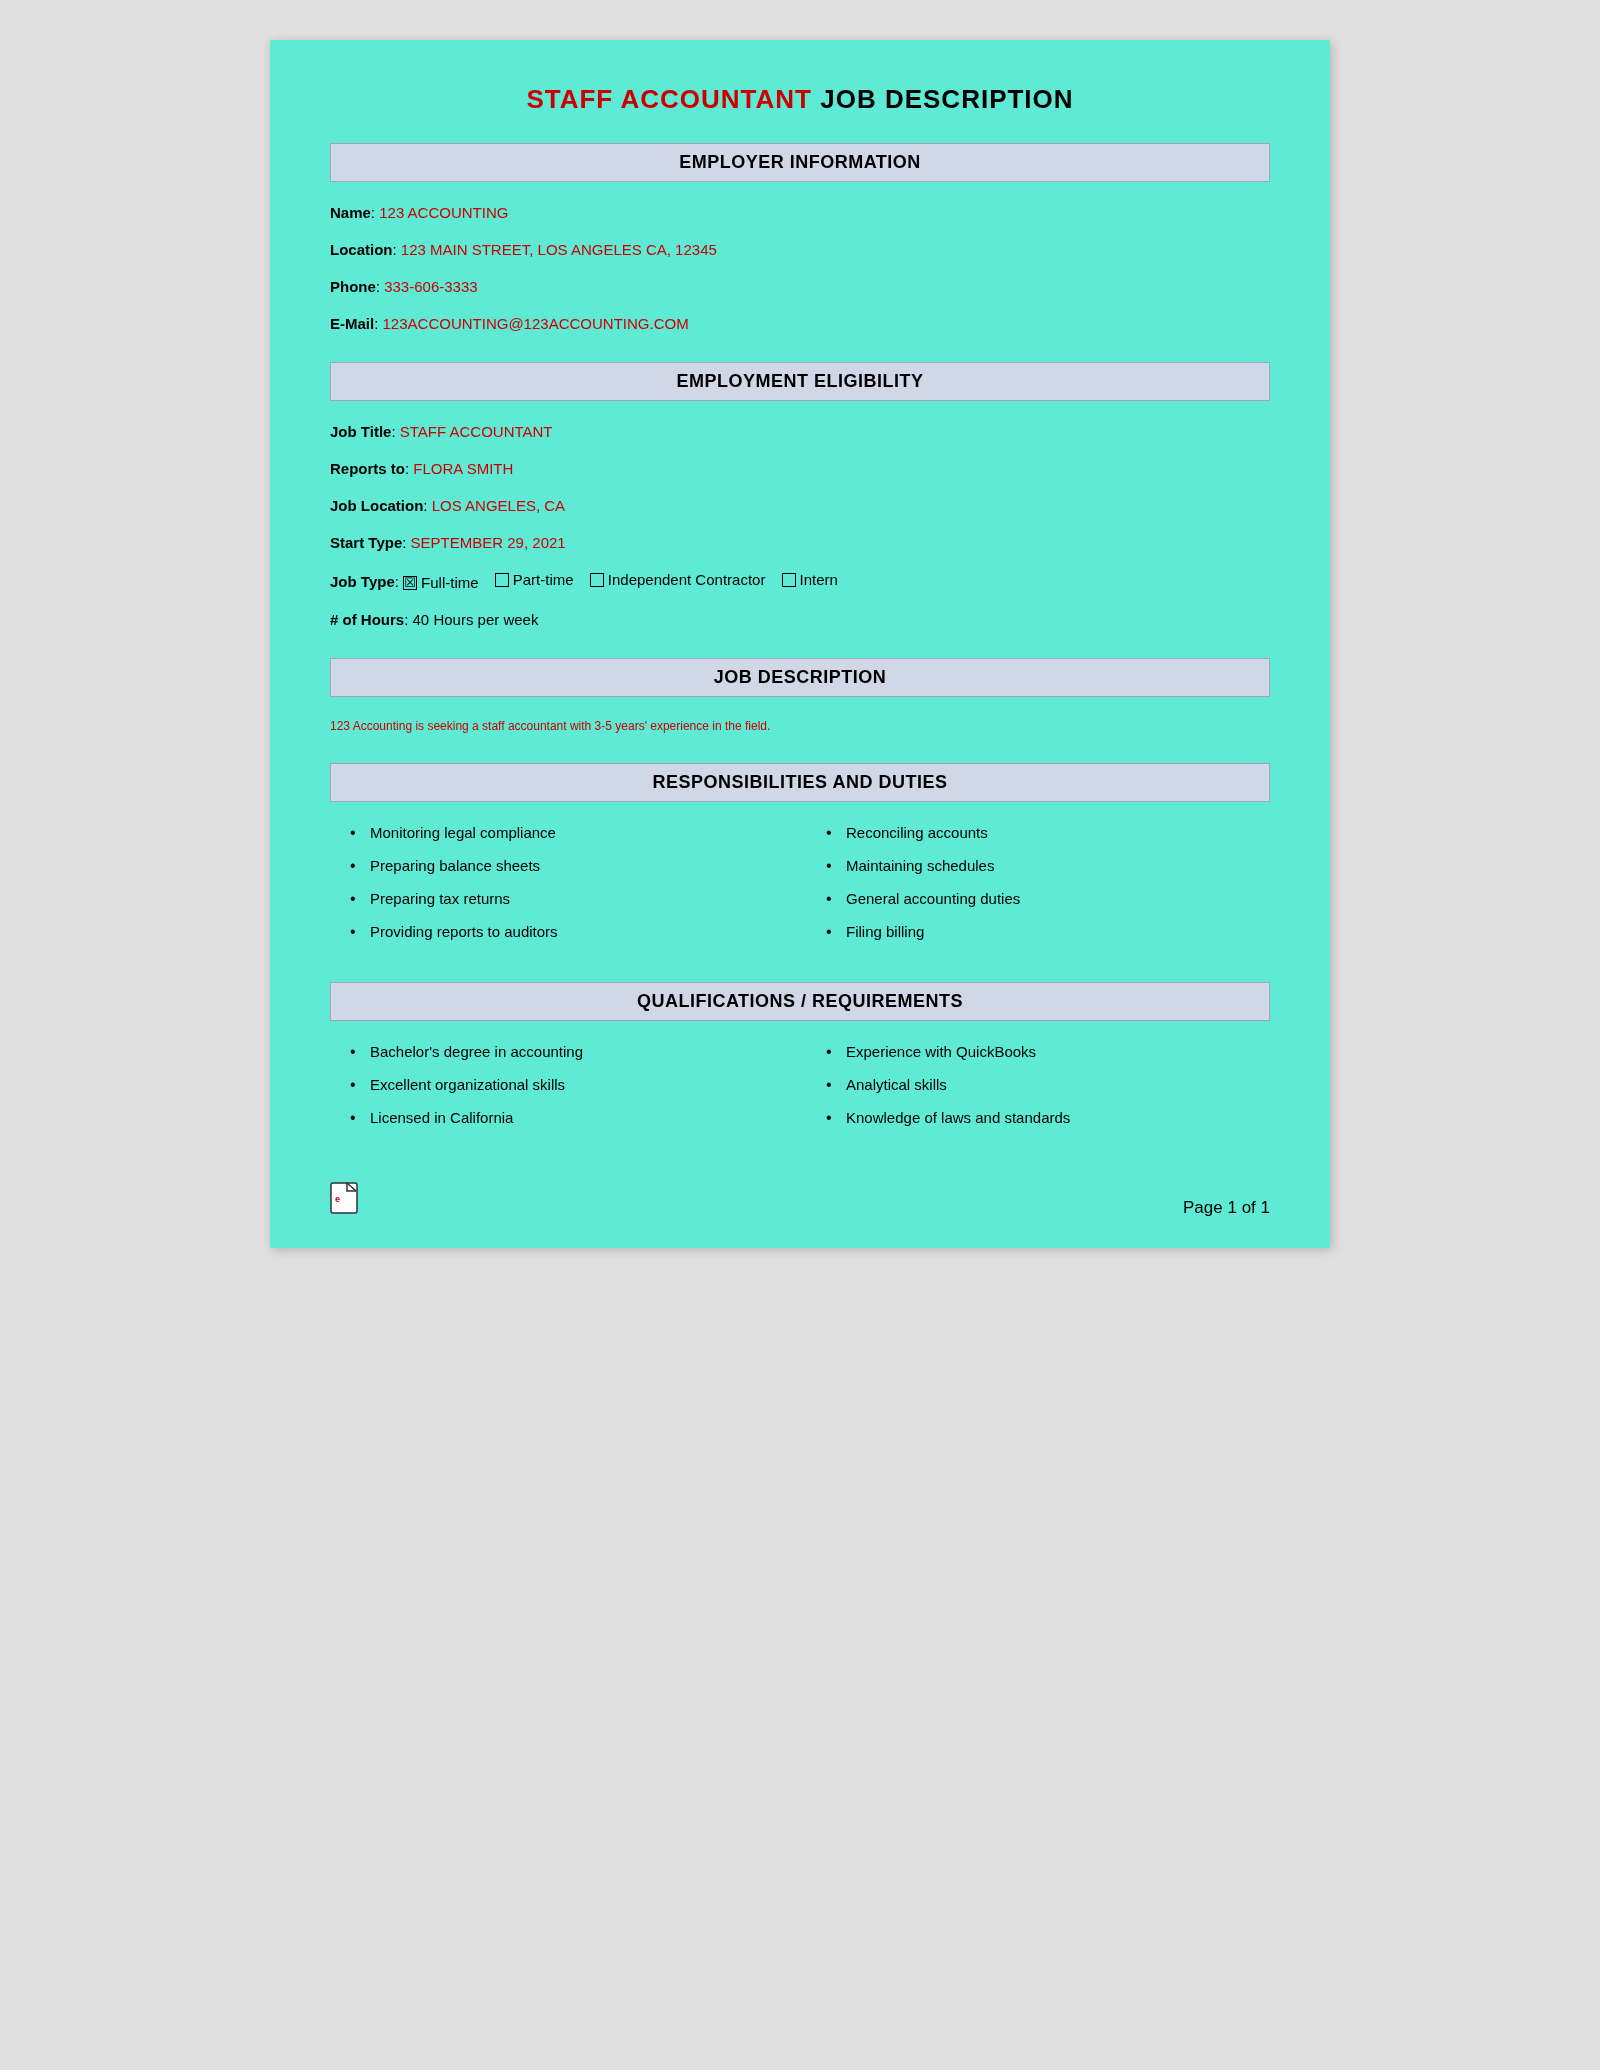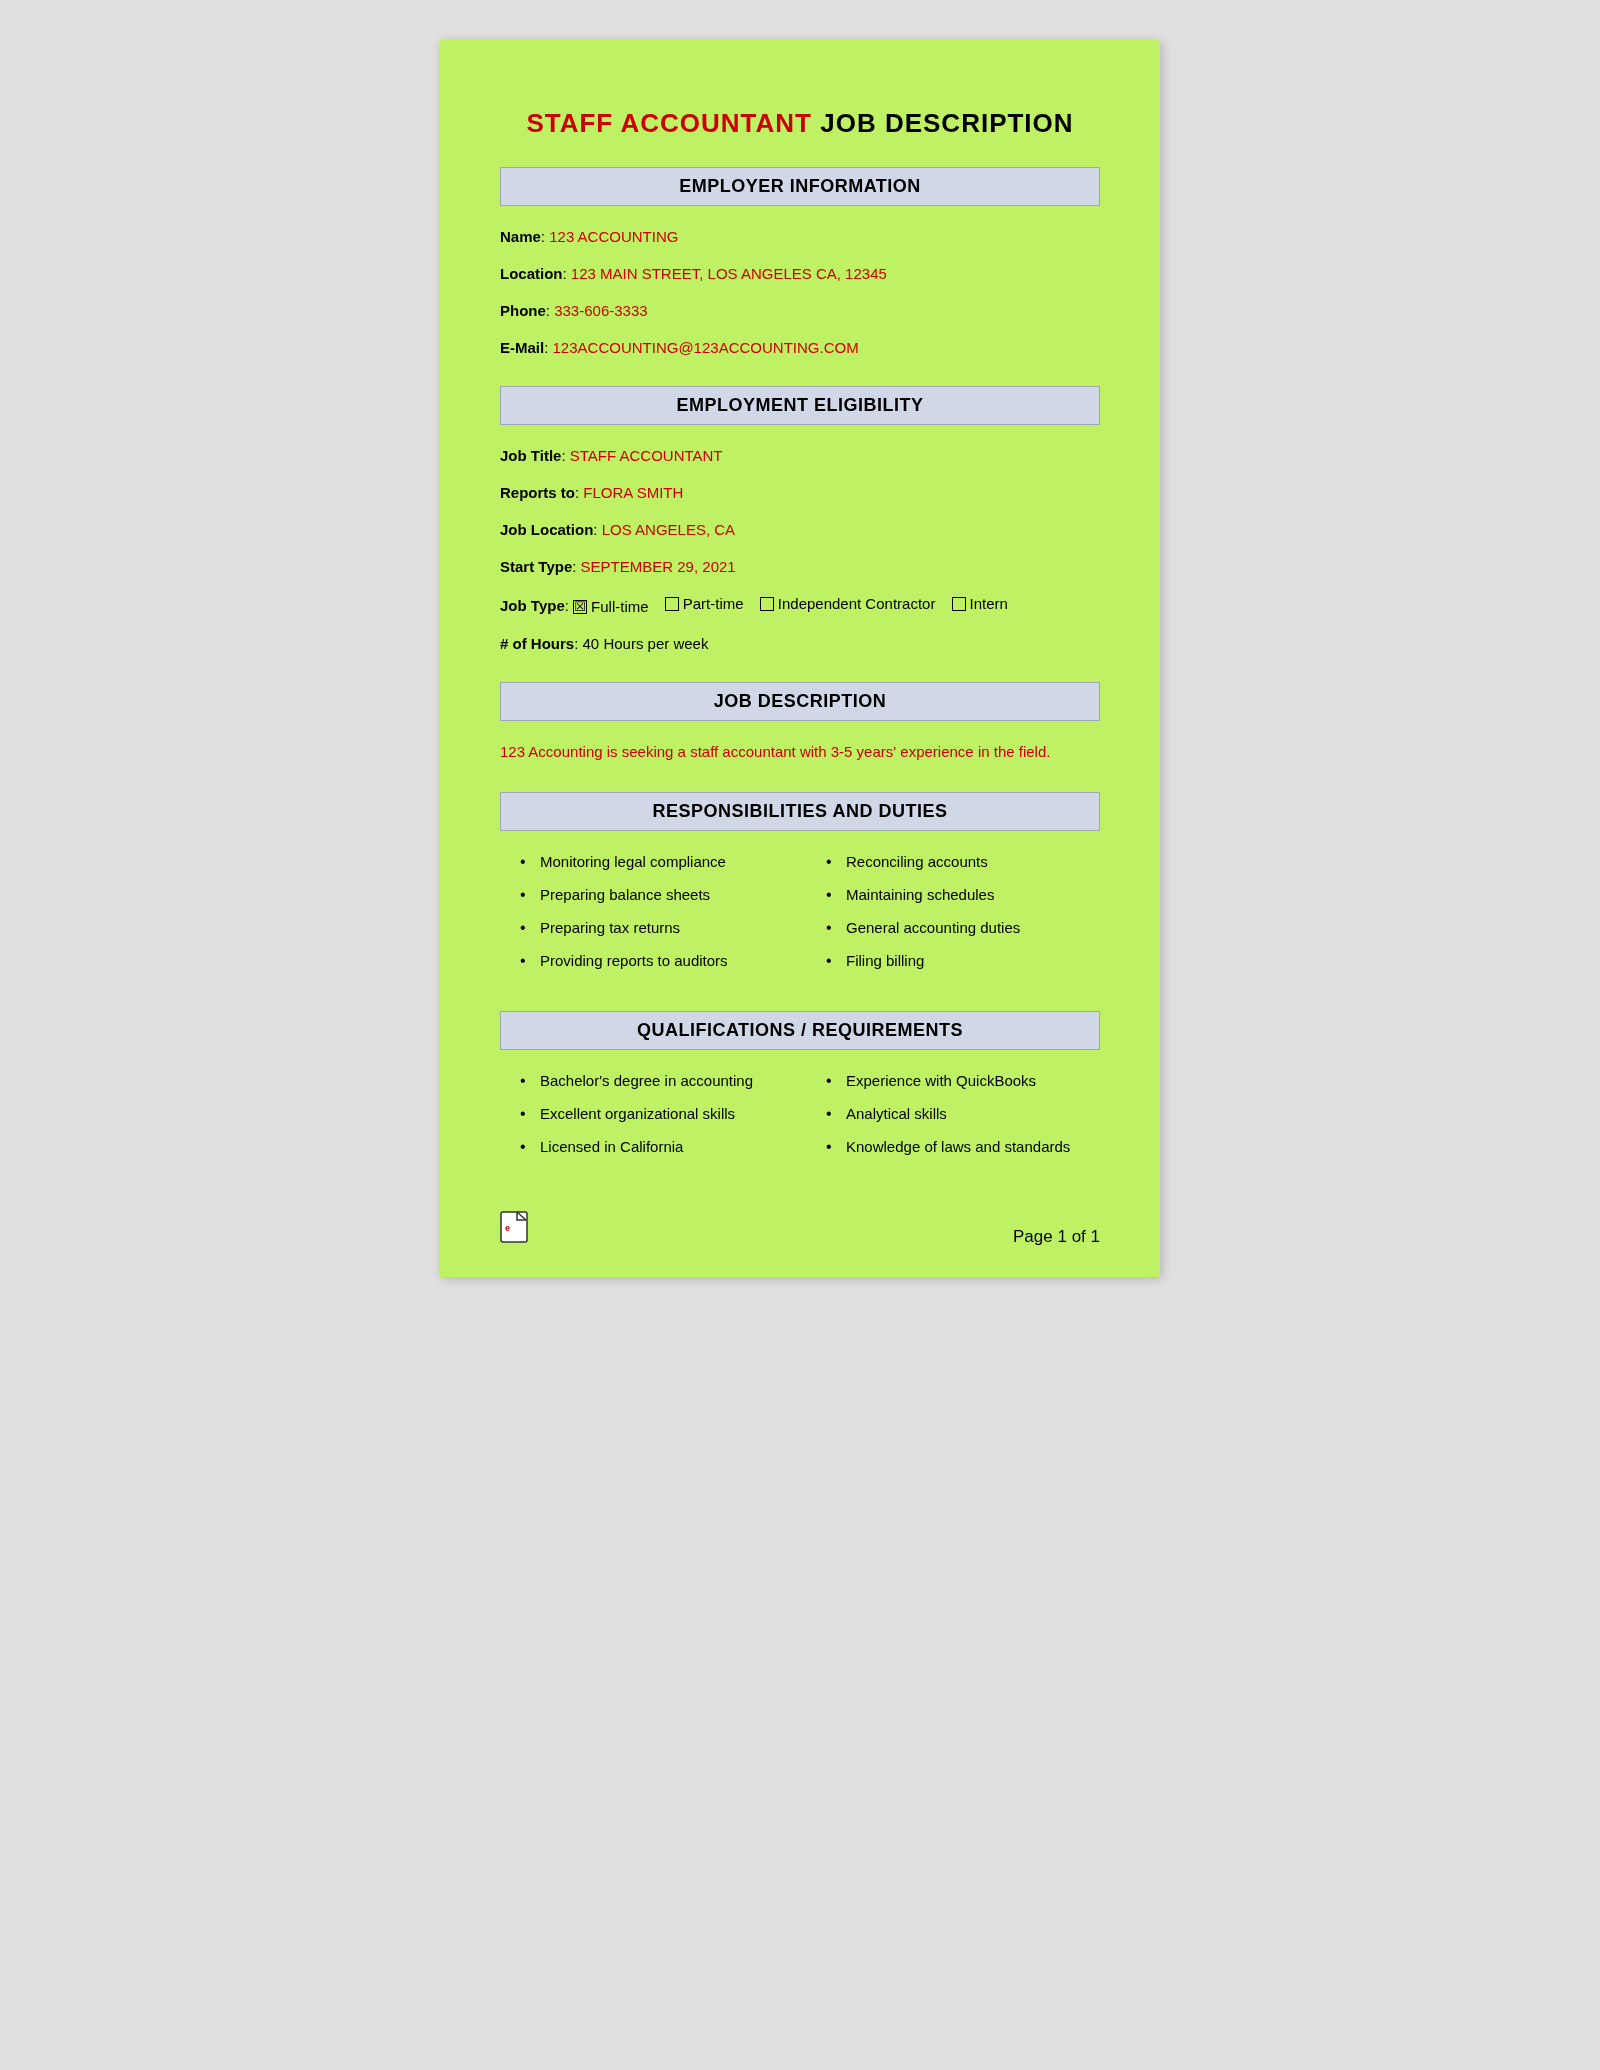--- a/index.html
+++ b/index.html
@@ -12,24 +12,24 @@
       background: #e0e0e0;
       display: flex;
       justify-content: center;
       align-items: flex-start;
       padding: 40px 20px;
       font-family: Arial, sans-serif;
       min-height: 100vh;
     }
 
     .page {
-      background: #bef264;
-      width: 720px;
+      background: #5eead4;
+      width: 1060px;
       min-height: 1160px;
-      padding: 68px 60px 80px 60px;
+      padding: 44px 60px 80px 60px;
       box-shadow: 2px 2px 10px rgba(0,0,0,0.2);
       position: relative;
     }
 
     .main-title {
       text-align: center;
       font-size: 26px;
       font-weight: bold;
       margin-bottom: 28px;
       letter-spacing: 1px;
@@ -74,21 +74,21 @@
       font-weight: normal;
     }
 
     .info-value-black {
       color: #000;
       font-weight: normal;
     }
 
     .job-description-text {
       color: #cc0000;
-      font-size: 15px;
+      font-size: 12px;
       margin-bottom: 28px;
       line-height: 1.5;
     }
 
     .two-col-list {
       display: flex;
       gap: 12px;
       margin-bottom: 28px;
     }
 

